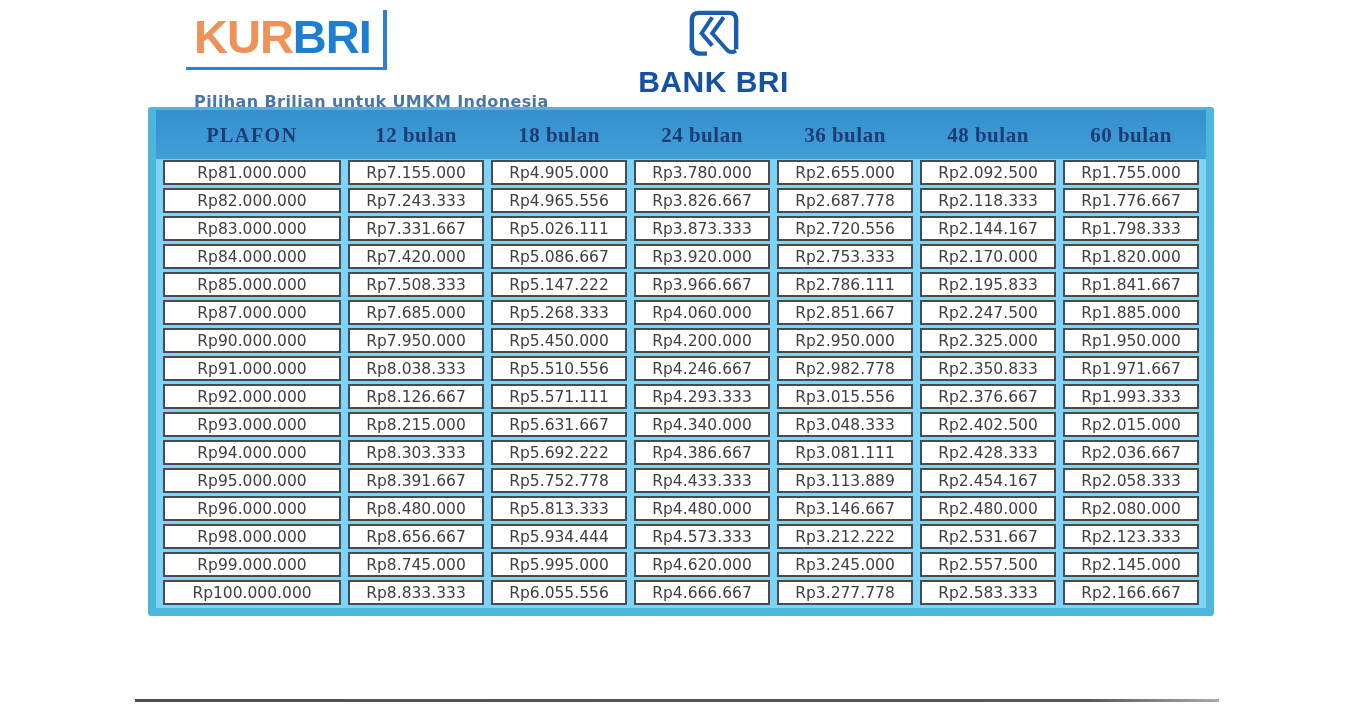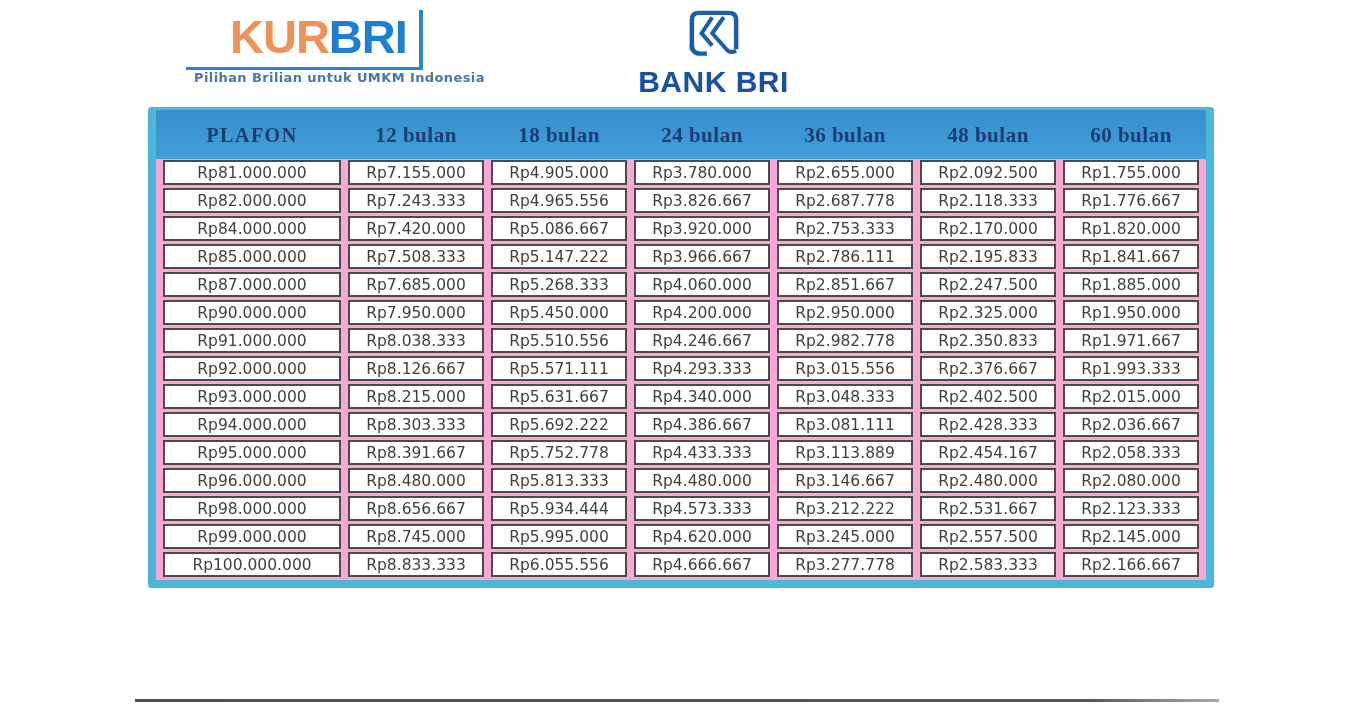--- a/index.html
+++ b/index.html
@@ -2,33 +2,33 @@
 <html><head>
 <meta charset="utf-8">
 <style>
   html,body { margin:0; padding:0; background:#ffffff; }
   body { width:1364px; height:722px; font-family:"DejaVu Sans", sans-serif; }
   .page { position:relative; width:1364px; height:722px; background:#ffffff; overflow:hidden; }
 
   
   .kur-logo { position:absolute; left:186px; top:10px; }
   .kur-box { display:inline-block; border-right:4px solid #2a82d3; border-bottom:3px solid #2a82d3; padding:2px 12px 6px 8px; }
-  .kur-text { font-family:"Liberation Sans", sans-serif; font-weight:bold; font-size:47px; line-height:1.05; letter-spacing:-1px; white-space:nowrap;margin-left:36px; }
+  .kur-text { font-family:"Liberation Sans", sans-serif; font-weight:bold; font-size:47px; line-height:1.05; letter-spacing:-1px; white-space:nowrap; }
   .kur-text .kur { color:#ef9257; }
   .kur-text .bri { color:#1e7fd2; }
-  .kur-tagline { margin-top:0; padding-left:8px; font-size:13px; font-weight:bold; color:#4a77a8; letter-spacing:0.4px; white-space:nowrap; }
+  .kur-tagline { margin-top:22px; padding-left:8px; font-size:16px; font-weight:bold; color:#4a77a8; letter-spacing:0.4px; white-space:nowrap; }
 
   .bank-logo { position:absolute; left:616px; top:6px; width:195px; text-align:center; }
   .bank-symbol { display:block; margin:0 auto; }
   .bank-text { font-family:"Liberation Sans", sans-serif; font-weight:bold; font-size:30px; letter-spacing:0.5px; color:#1552a2; margin-top:1px; white-space:nowrap; }
 
   
   .table-wrap { position:absolute; left:148px; top:107px; width:1066px; box-sizing:border-box;
                 background:#4db7db; padding:3px 8px 8px 8px; border-radius:3px; }
-  .table-inner { position:relative; background:#f9a8d4; }
+  .table-inner { position:relative; background:#7dd3fc; }
   .band-bg { position:absolute; left:0; top:0; right:0; height:49px;
              background:linear-gradient(#3590cd, #429fd8); }
   table.loan { position:relative; width:100%; border-collapse:separate; border-spacing:7px 3px; table-layout:fixed; }
   table.loan col.c-plafon { width:178px; }
   thead th { height:42px; background:transparent; border:none;
              font-family:"Liberation Serif", serif; font-weight:bold; font-size:21px;
              color:#1d3c74; letter-spacing:0.5px; text-align:center; vertical-align:middle; }
   thead th:first-child { font-size:20px; letter-spacing:1.5px; }
   tbody td { height:19px; background:#ffffff; border:2px solid #4b4b4b;
              text-align:center; vertical-align:middle; font-size:15.5px; color:#3f3f3f;
@@ -98,20 +98,29 @@
             <tr>
               <td>Rp82.000.000</td>
               <td>Rp7.243.333</td>
               <td>Rp4.965.556</td>
               <td>Rp3.826.667</td>
               <td>Rp2.687.778</td>
               <td>Rp2.118.333</td>
               <td>Rp1.776.667</td>
             </tr>
             <tr>
+              <td>Rp83.000.000</td>
+              <td>Rp7.331.667</td>
+              <td>Rp5.026.111</td>
+              <td>Rp3.873.333</td>
+              <td>Rp2.720.556</td>
+              <td>Rp2.144.167</td>
+              <td>Rp1.798.333</td>
+            </tr>
+            <tr>
               <td>Rp84.000.000</td>
               <td>Rp7.420.000</td>
               <td>Rp5.086.667</td>
               <td>Rp3.920.000</td>
               <td>Rp2.753.333</td>
               <td>Rp2.170.000</td>
               <td>Rp1.820.000</td>
             </tr>
             <tr>
               <td>Rp85.000.000</td>

